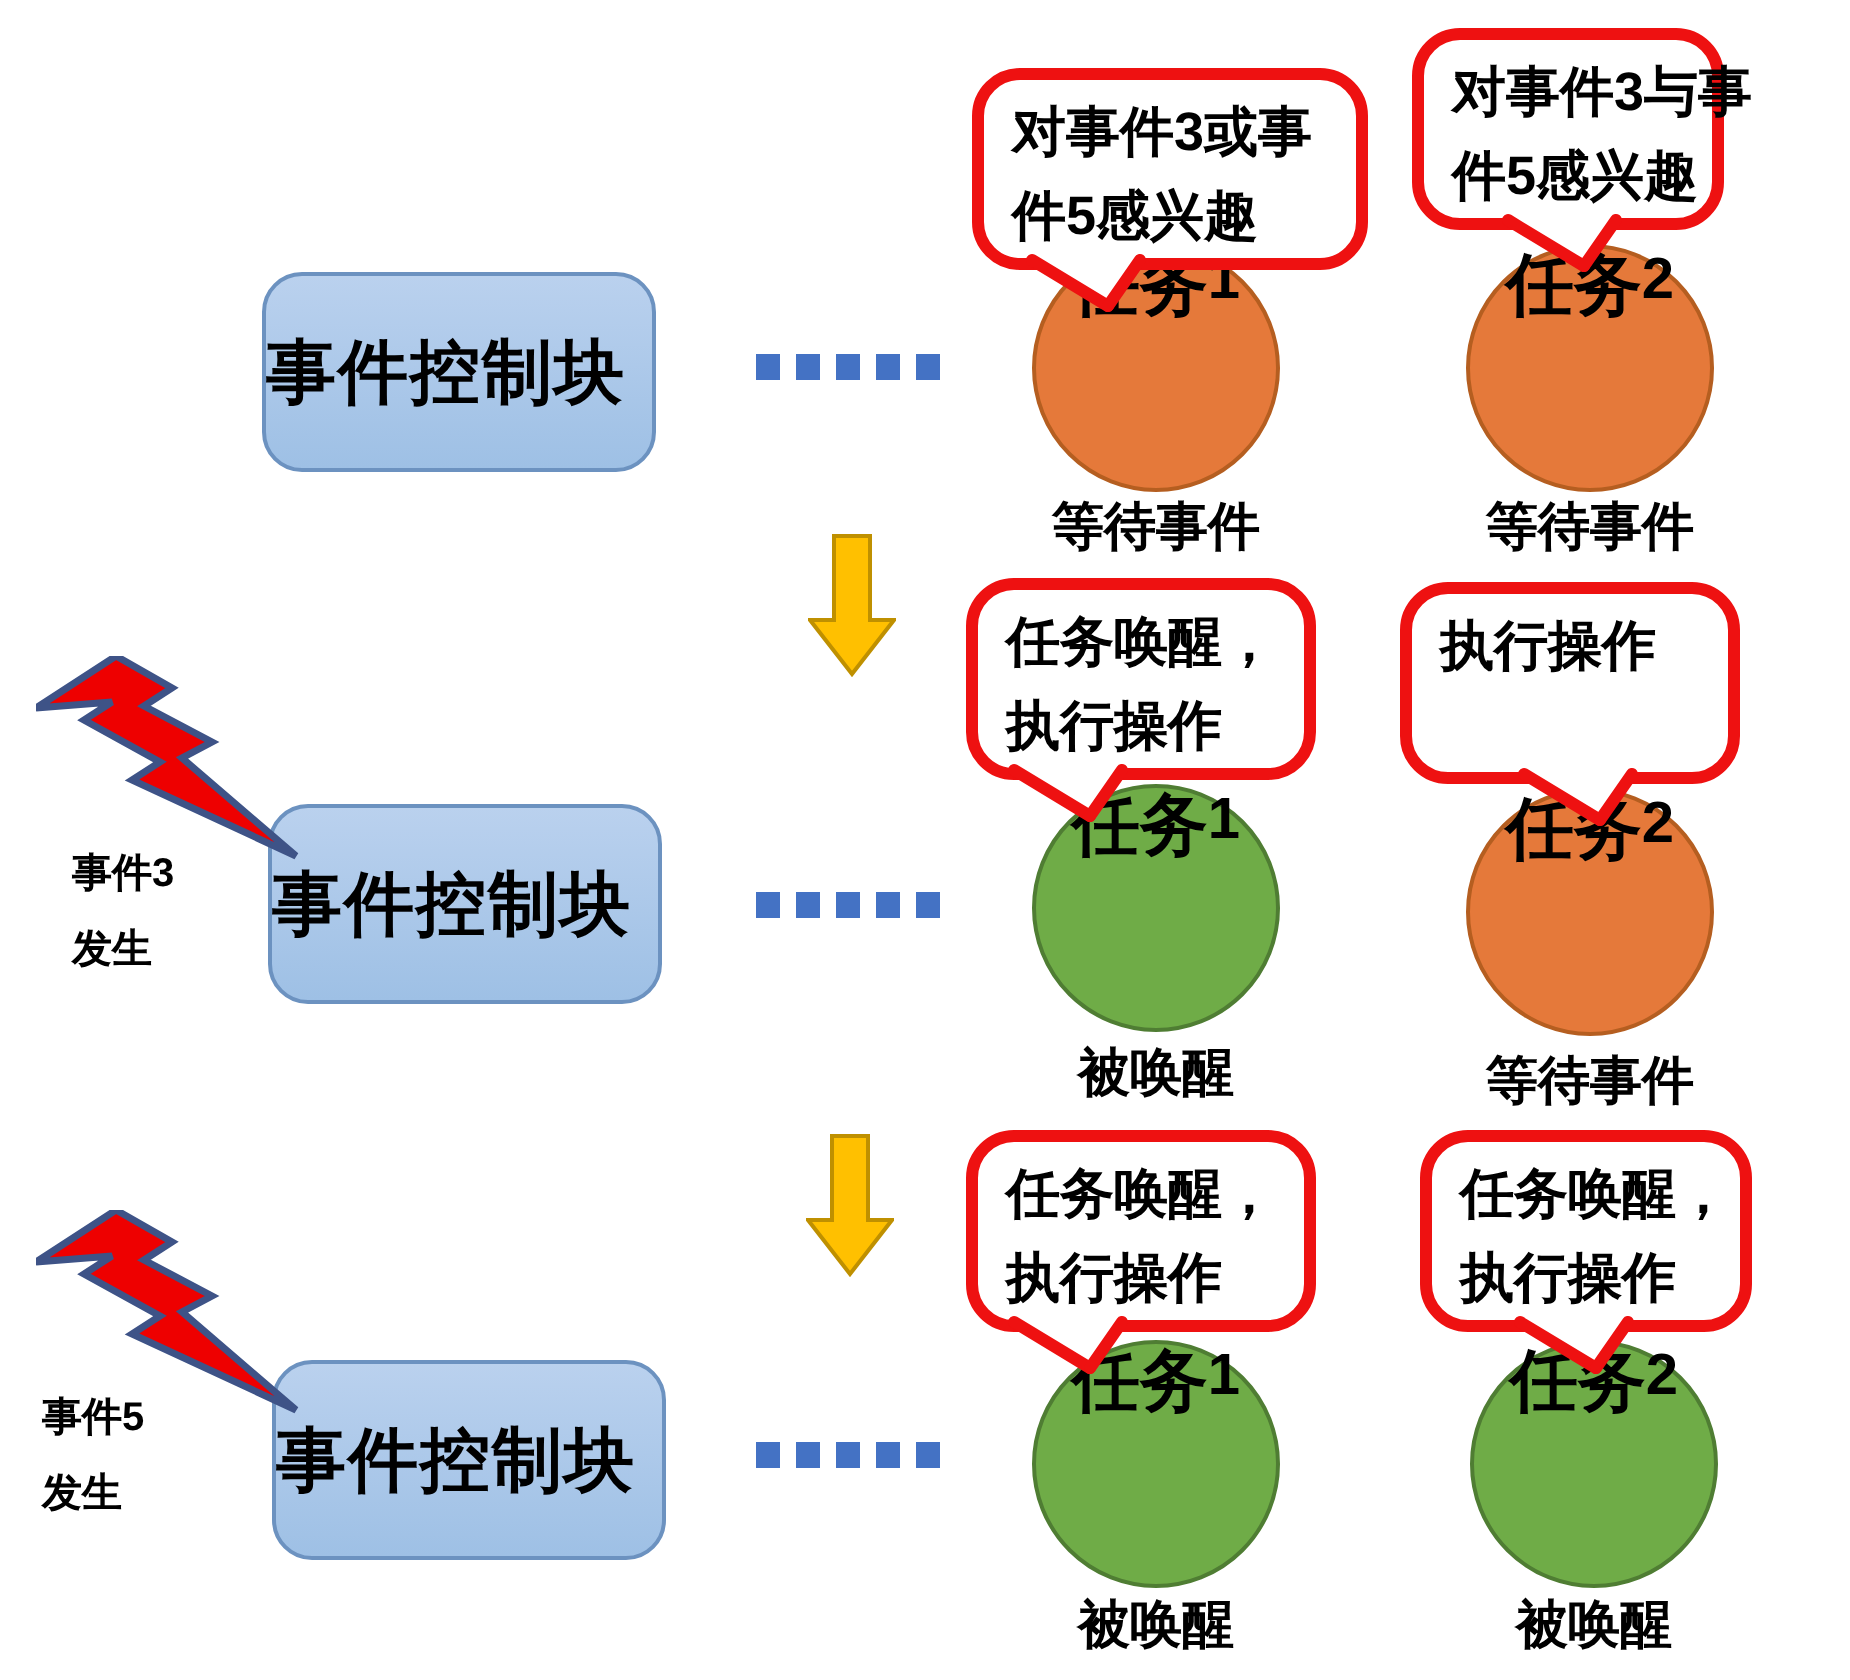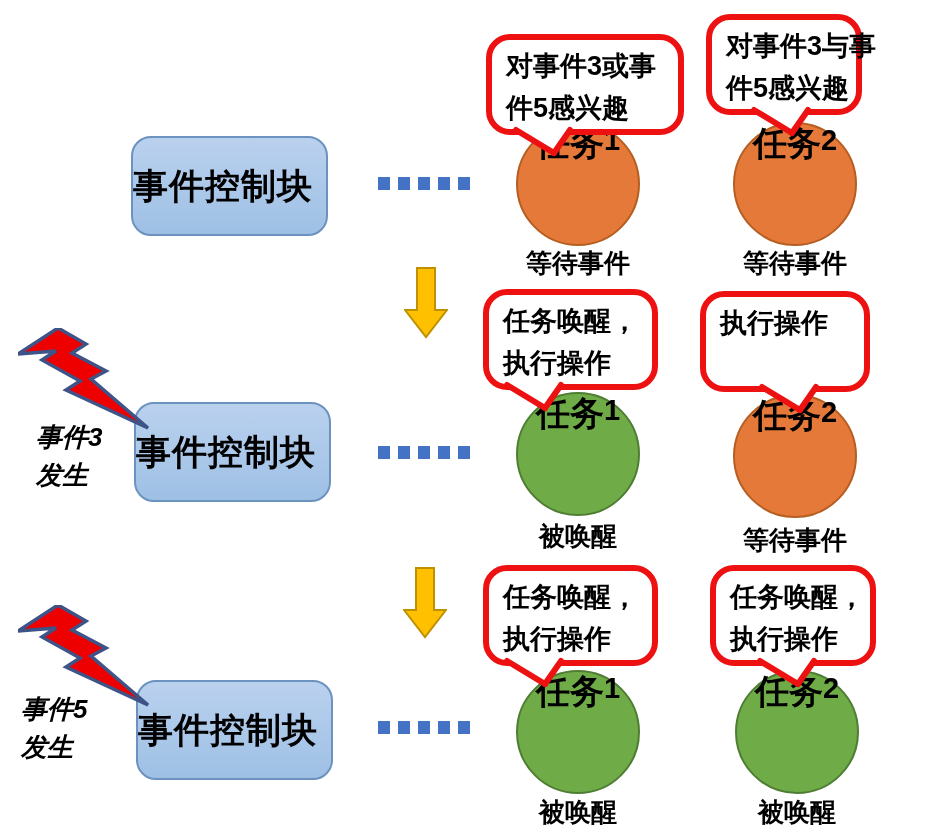--- a/index.html
+++ b/index.html
@@ -42,21 +42,21 @@
 
   .bubble{
     position:absolute;background:#fff;border:6px solid var(--red);
     border-radius:24px;box-sizing:border-box;height:101px;
     padding:5px 12px 0 14px;z-index:3;
     font-size:27px;font-weight:bold;line-height:42px;white-space:nowrap;
   }
   .bubble .tail{position:absolute;bottom:-27px;width:64px;height:34px;overflow:visible;}
 
   .event-text{
-    position:absolute;font-size:26px;font-weight:bold;line-height:38px;z-index:2;font-style:italic;
+    position:absolute;font-size:20px;font-weight:bold;line-height:38px;z-index:2;
   }
   .bolt{position:absolute;z-index:3;}
   .arrow{position:absolute;z-index:1;}
 </style>
 </head>
 <body>
 
 <div id="stage">
 
   <div class="ecb" style="left:131px;top:136px;">

